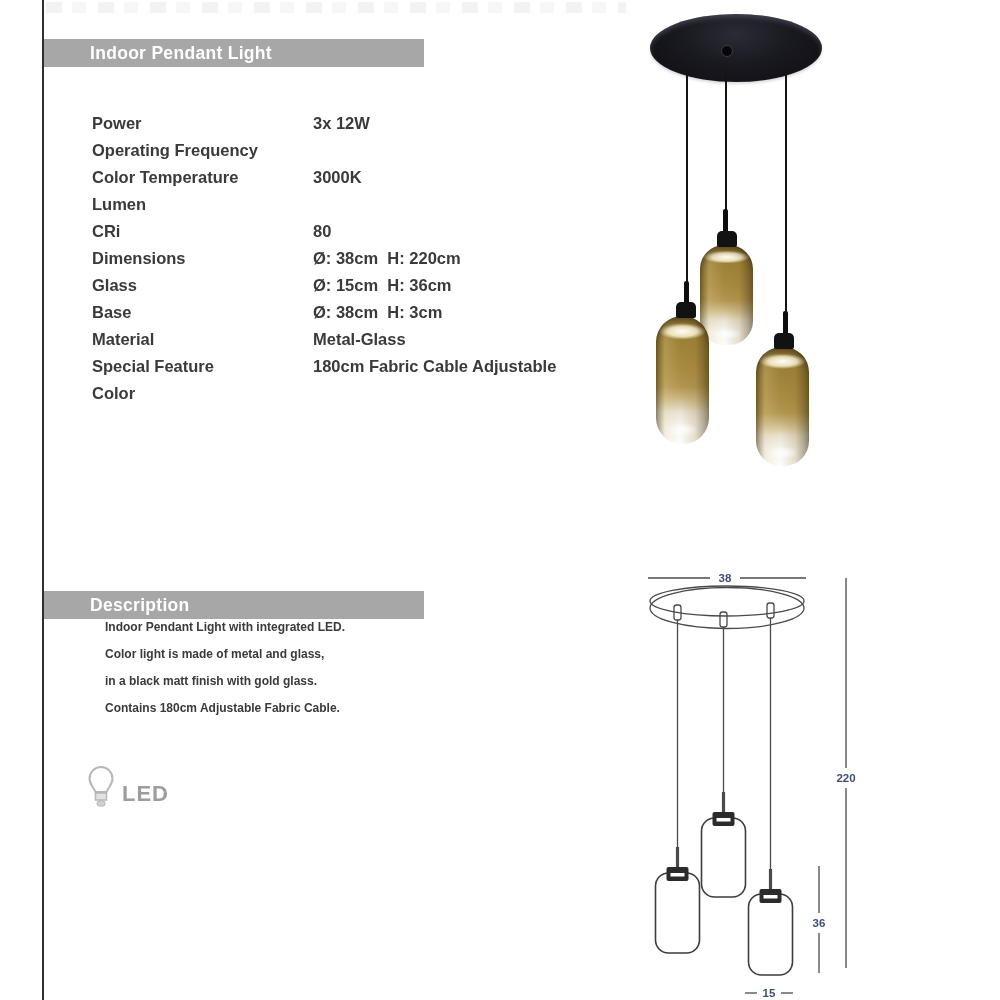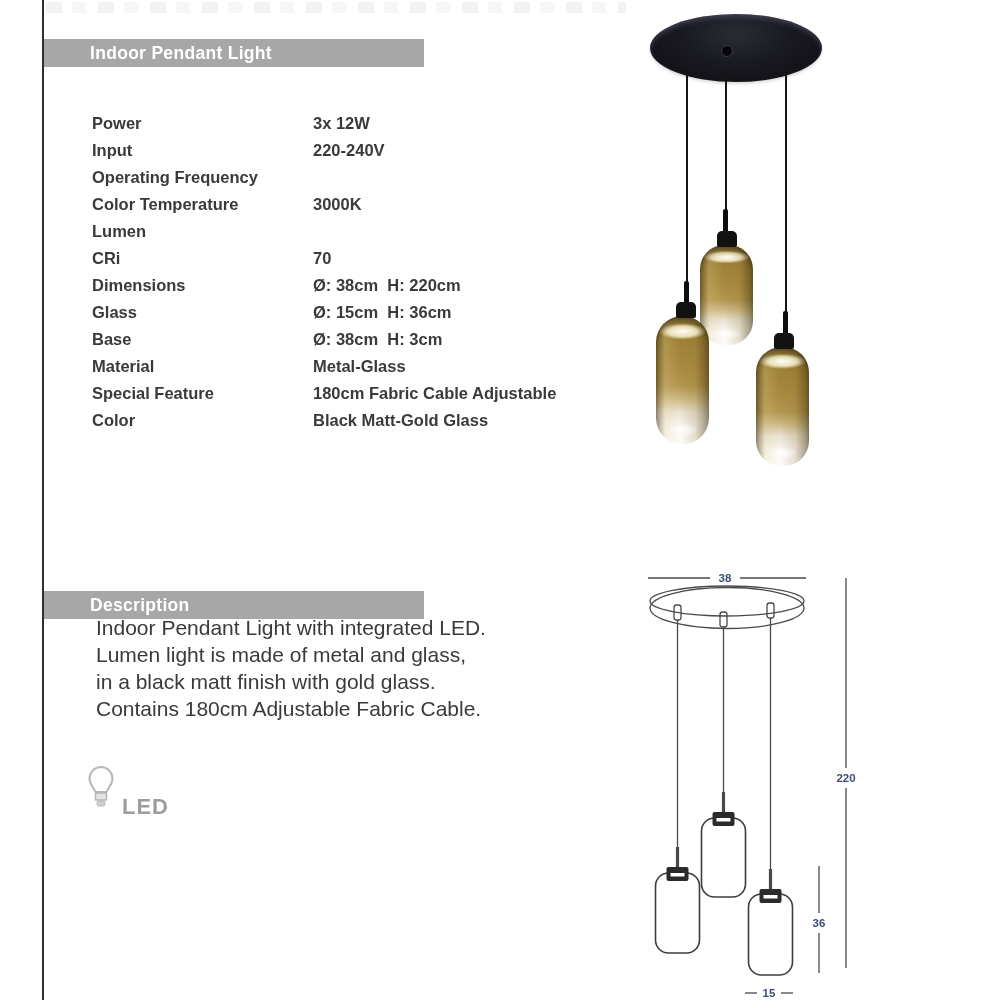--- a/index.html
+++ b/index.html
@@ -16,23 +16,23 @@
   .bar{position:absolute;left:44px;width:380px;height:28px;background:#a7a7a7;
     color:#fff;font-weight:bold;font-size:17.5px;line-height:28px;
     padding-left:46px;box-sizing:border-box;letter-spacing:.3px;}
   #bar-spec{top:39px;} #bar-desc{top:560px;margin-top:31px;}
   
   .spec{position:absolute;left:92px;top:97px;font-size:16.5px;font-weight:bold;margin-top:13px;}
   .spec-row{display:grid;grid-template-columns:221px auto;height:27px;line-height:27px;align-items:center;}
   .spec-value{white-space:pre;}
   .nd-icon{display:inline-block;vertical-align:middle;margin-top:-3px;}
   
-  .desc{position:absolute;left:96px;top:614px;font-size:21px;font-weight:normal;line-height:27px;}
-  
-  .led{position:absolute;left:86px;top:764px;display:flex;align-items:flex-end;}
+  .desc{position:absolute;left:105px;top:614px;font-size:12px;font-weight:bold;line-height:27px;}
+  
+  .led{position:absolute;left:86px;top:764px;display:flex;align-items:center;}
   .led-label{font-size:22px;font-weight:bold;color:#9d9d9d;letter-spacing:1px;margin-left:6px;margin-top:4px;}
   
   .photo-el{position:absolute;}
   .canopy{left:650px;top:14px;width:172px;height:68px;border-radius:50%;
     background:radial-gradient(ellipse at 50% 30%,#2b2b35 0%,#191920 45%,#0d0d12 100%);
     box-shadow:inset 0 3px 5px rgba(110,110,135,.45), 0 2px 3px rgba(0,0,0,.15);}
   .canopy-hole{left:721px;top:45px;width:10px;height:10px;border-radius:50%;
     background:#06060b;border:1px solid #3c3c46;}
   .cable{width:2px;background:#141414;}
   .gripper{width:5px;background:#0e0e0e;border-radius:2px;}
@@ -72,36 +72,32 @@
   <div class="bar" id="bar-spec">
     <span>Indoor Pendant Light</span>
   </div>
 
   <div class="spec">
     <div class="spec-row">
       <span class="spec-label">Power</span>
       <span class="spec-value">3x 12W</span>
     </div>
     <div class="spec-row">
-      <span class="spec-label">Input</span>
-      <span class="spec-value">220-240V</span>
-    </div>
-    <div class="spec-row">
       <span class="spec-label">Operating Frequency</span>
     </div>
     <div class="spec-row">
       <span class="spec-label">Color Temperature</span>
       <span class="spec-value">3000K</span>
     </div>
     <div class="spec-row">
       <span class="spec-label">Lumen</span>
     </div>
     <div class="spec-row">
       <span class="spec-label">CRi</span>
-      <span class="spec-value">70</span>
+      <span class="spec-value">80</span>
     </div>
     <div class="spec-row">
       <span class="spec-label">Dimensions</span>
       <span class="spec-value">Ø: 38cm  H: 220cm</span>
     </div>
     <div class="spec-row">
       <span class="spec-label">Glass</span>
       <span class="spec-value">Ø: 15cm  H: 36cm</span>
     </div>
     <div class="spec-row">
@@ -111,21 +107,20 @@
     <div class="spec-row">
       <span class="spec-label">Material</span>
       <span class="spec-value">Metal-Glass</span>
     </div>
     <div class="spec-row">
       <span class="spec-label">Special Feature</span>
       <span class="spec-value">180cm Fabric Cable Adjustable</span>
     </div>
     <div class="spec-row">
       <span class="spec-label">Color</span>
-      <span class="spec-value">Black Matt-Gold Glass</span>
     </div>
   </div>
 
   <div>
     <div class="photo-el canopy"></div>
     <div class="photo-el canopy-hole"></div>
     <div class="photo-el cable" id="cable-left"></div>
     <div class="photo-el cable" id="cable-mid"></div>
     <div class="photo-el cable" id="cable-right"></div>
     <div class="photo-el gripper" id="grip-left"></div>
@@ -138,21 +133,21 @@
     <div class="photo-el glass" id="glass-right"></div>
     <div class="photo-el cap" id="cap-right"></div>
   </div>
 
   <div class="bar" id="bar-desc">
     <span>Description</span>
   </div>
 
   <div class="desc">
     <div>Indoor Pendant Light with integrated LED.</div>
-    <div>Lumen light is made of metal and glass,</div>
+    <div>Color light is made of metal and glass,</div>
     <div>in a black matt finish with gold glass.</div>
     <div>Contains 180cm Adjustable Fabric Cable.</div>
   </div>
 
   <div class="led">
     <span>
       <svg width="30" height="52" viewBox="0 0 30 52">
         <path d="M15 3 a11.5 11.5 0 0 1 11.5 11.5 c0 6.5-4.5 9-6 13.5 h-11 c-1.5-4.5-6-7-6-13.5 A11.5 11.5 0 0 1 15 3 z" fill="#ffffff" stroke="#b7b7b7" stroke-width="2"></path>
         <rect x="9.5" y="29" width="11" height="7" fill="#e2e2e2" stroke="#b7b7b7" stroke-width="1.5"></rect>
         <rect x="11" y="37" width="8" height="5" rx="2" fill="#cfcfcf" stroke="#b7b7b7" stroke-width="1"></rect>

